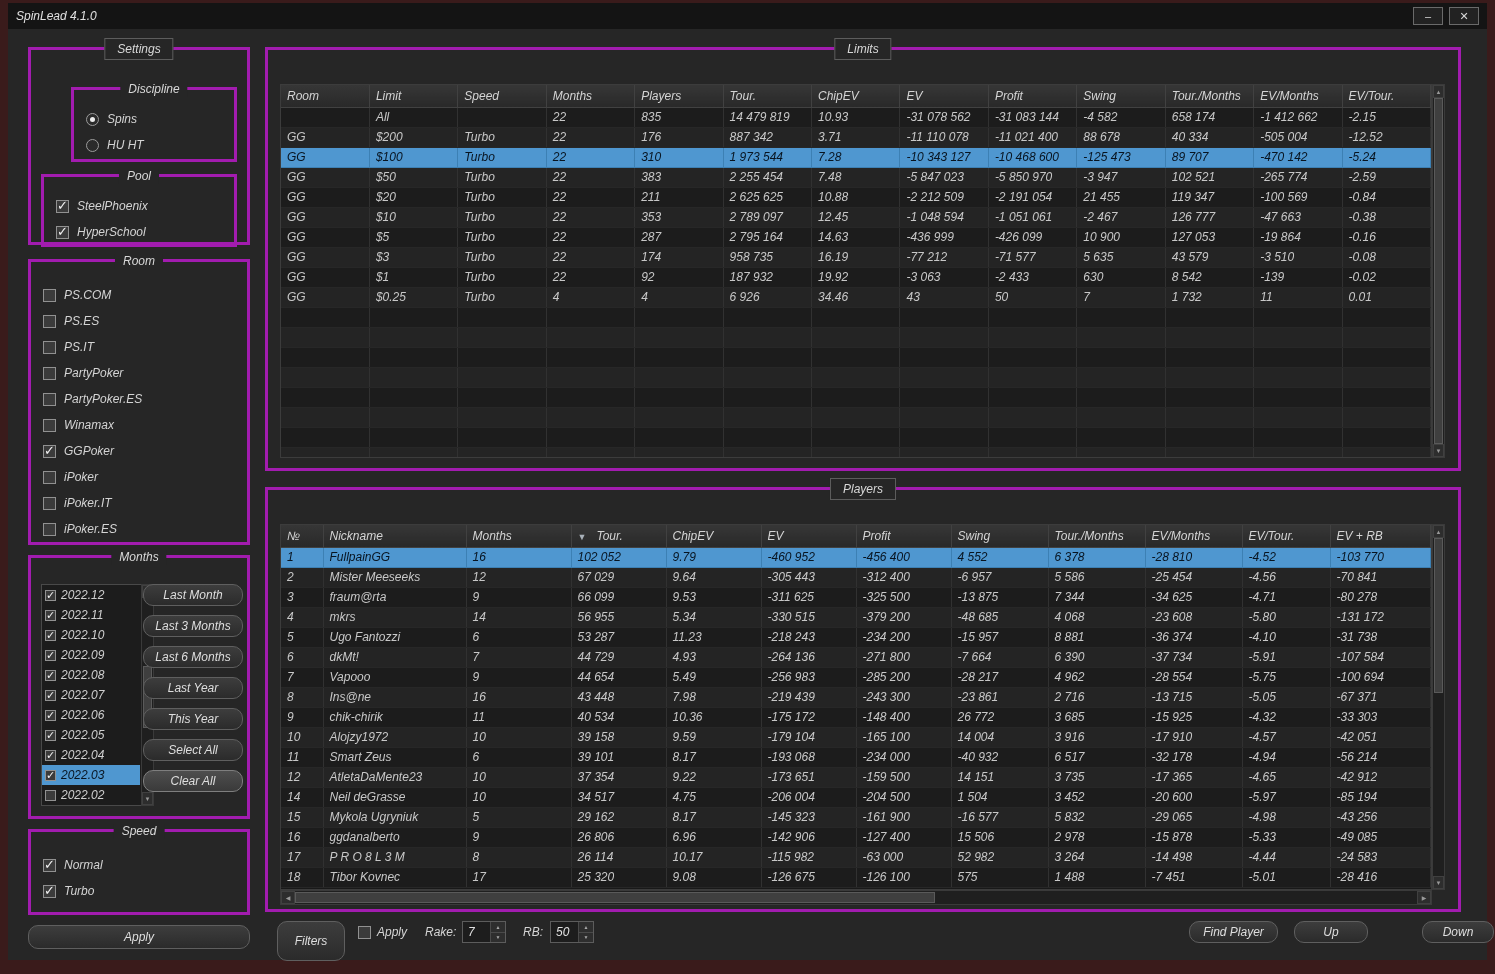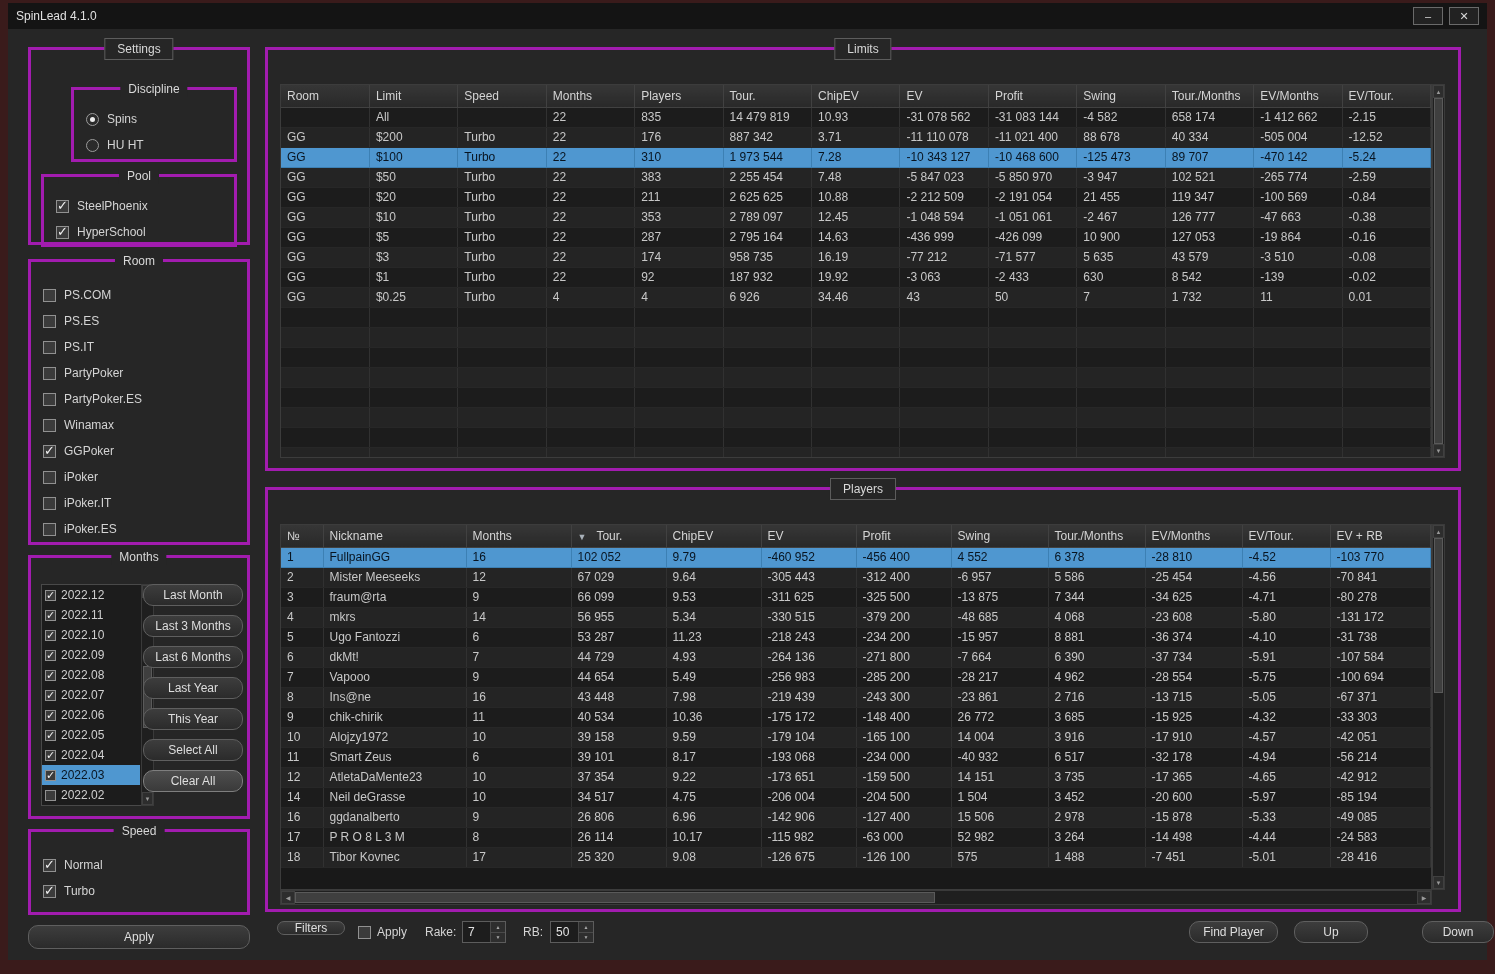--- a/index.html
+++ b/index.html
@@ -1,19 +1,19 @@
 <!DOCTYPE html>
 <html><head>
 <meta charset="utf-8">
 <style>
   * { margin:0; padding:0; box-sizing:border-box; }
   html,body { width:1495px; height:974px; }
   body { font-family:"Liberation Sans","DejaVu Sans",sans-serif; font-size:12px; background:#1a0d0d; overflow:hidden; color:#d4d4d4; }
   .frame { position:absolute; inset:0; background:#3a1b1b; padding:3px 8px 14px 8px; }
-  .win { position:relative; width:100%; height:100%; background:#262626; display:flex; flex-direction:column; }
+  .win { position:relative; width:100%; height:100%; background:#262626; display:flex; flex-direction:column;font-style:italic; }
   .titlebar { height:26px; background:#141414; display:flex; align-items:center; padding:0 8px; color:#e0e0e0; flex:none; }
   .title { flex:1; }
   .winbtns { display:flex; gap:6px; }
   .winbtn { width:30px; height:18px; border:1px solid #6a6a6a; background:#222; color:#d8d8d8; display:flex; align-items:center; justify-content:center; font-size:11px; cursor:default; }
   .app { position:relative; flex:1; background:#262626; }
 
   .groupbox { position:absolute; border:3px solid #a21caf; }
   .legend { position:absolute; top:-8px; left:50%; transform:translateX(-50%); background:#262626; padding:0 8px; color:#d8d8d8; white-space:nowrap; line-height:15px; }
   .legend.boxed { border:1px solid #5d5d5d; top:-12px; padding:3px 12px; line-height:14px; }
 
@@ -70,21 +70,21 @@
   .scroll-btn { height:13px; flex:none; background:#2d2d2d; border:1px solid #404040; color:#999; font-size:6px; display:flex; align-items:center; justify-content:center; }
   .vtrack { flex:1; position:relative; }
   .vthumb { position:absolute; left:1px; right:1px; background:#3f3f3f; border:1px solid #5a5a5a; }
   .hscroll { position:absolute; left:0; right:13px; bottom:0; height:15px; background:#1f1f1f; border:1px solid #3a3a3a; display:flex; }
   .hscroll .scroll-btn { width:14px; height:100%; }
   .htrack { flex:1; position:relative; }
   .hthumb { position:absolute; top:1px; bottom:1px; background:#3f3f3f; border:1px solid #5a5a5a; }
 
   
   #bottom-bar { position:absolute; left:257px; top:892px; width:1196px; height:30px; }
-  #filters-btn { position:absolute; left:12px; top:0; width:68px; height:14px; }
+  #filters-btn { position:absolute; left:12px; top:0; width:68px; height:40px; }
   #apply-check { position:absolute; left:93px; top:3px; height:16px; padding-left:0; gap:6px; }
   #rake-label { position:absolute; left:160px; top:4px; }
   #rb-label { position:absolute; left:258px; top:4px; }
   .spinbox { position:absolute; display:flex; width:44px; height:22px; background:#1d1d1d; border:1px solid #5c5c5c; }
   #rake-spin { left:197px; top:0; }
   #rb-spin { left:285px; top:0; }
   .spin-val { flex:1; display:flex; align-items:center; padding-left:5px; color:#e2e2e2; }
   .spin-arrows { width:15px; display:flex; flex-direction:column; border-left:1px solid #4a4a4a; }
   .spin-arrow { flex:1; background:#2e2e2e; color:#a8a8a8; font-size:5px; display:flex; align-items:center; justify-content:center; }
   .spin-arrow + .spin-arrow { border-top:1px solid #4a4a4a; }
@@ -785,20 +785,34 @@
                     <td>4.75</td>
                     <td>-206 004</td>
                     <td>-204 500</td>
                     <td>1 504</td>
                     <td>3 452</td>
                     <td>-20 600</td>
                     <td>-5.97</td>
                     <td>-85 194</td>
                   </tr>
                   <tr>
+                    <td>15</td>
+                    <td>Mykola Ugryniuk</td>
+                    <td>5</td>
+                    <td>29 162</td>
+                    <td>8.17</td>
+                    <td>-145 323</td>
+                    <td>-161 900</td>
+                    <td>-16 577</td>
+                    <td>5 832</td>
+                    <td>-29 065</td>
+                    <td>-4.98</td>
+                    <td>-43 256</td>
+                  </tr>
+                  <tr>
                     <td>16</td>
                     <td>ggdanalberto</td>
                     <td>9</td>
                     <td>26 806</td>
                     <td>6.96</td>
                     <td>-142 906</td>
                     <td>-127 400</td>
                     <td>15 506</td>
                     <td>2 978</td>
                     <td>-15 878</td>

